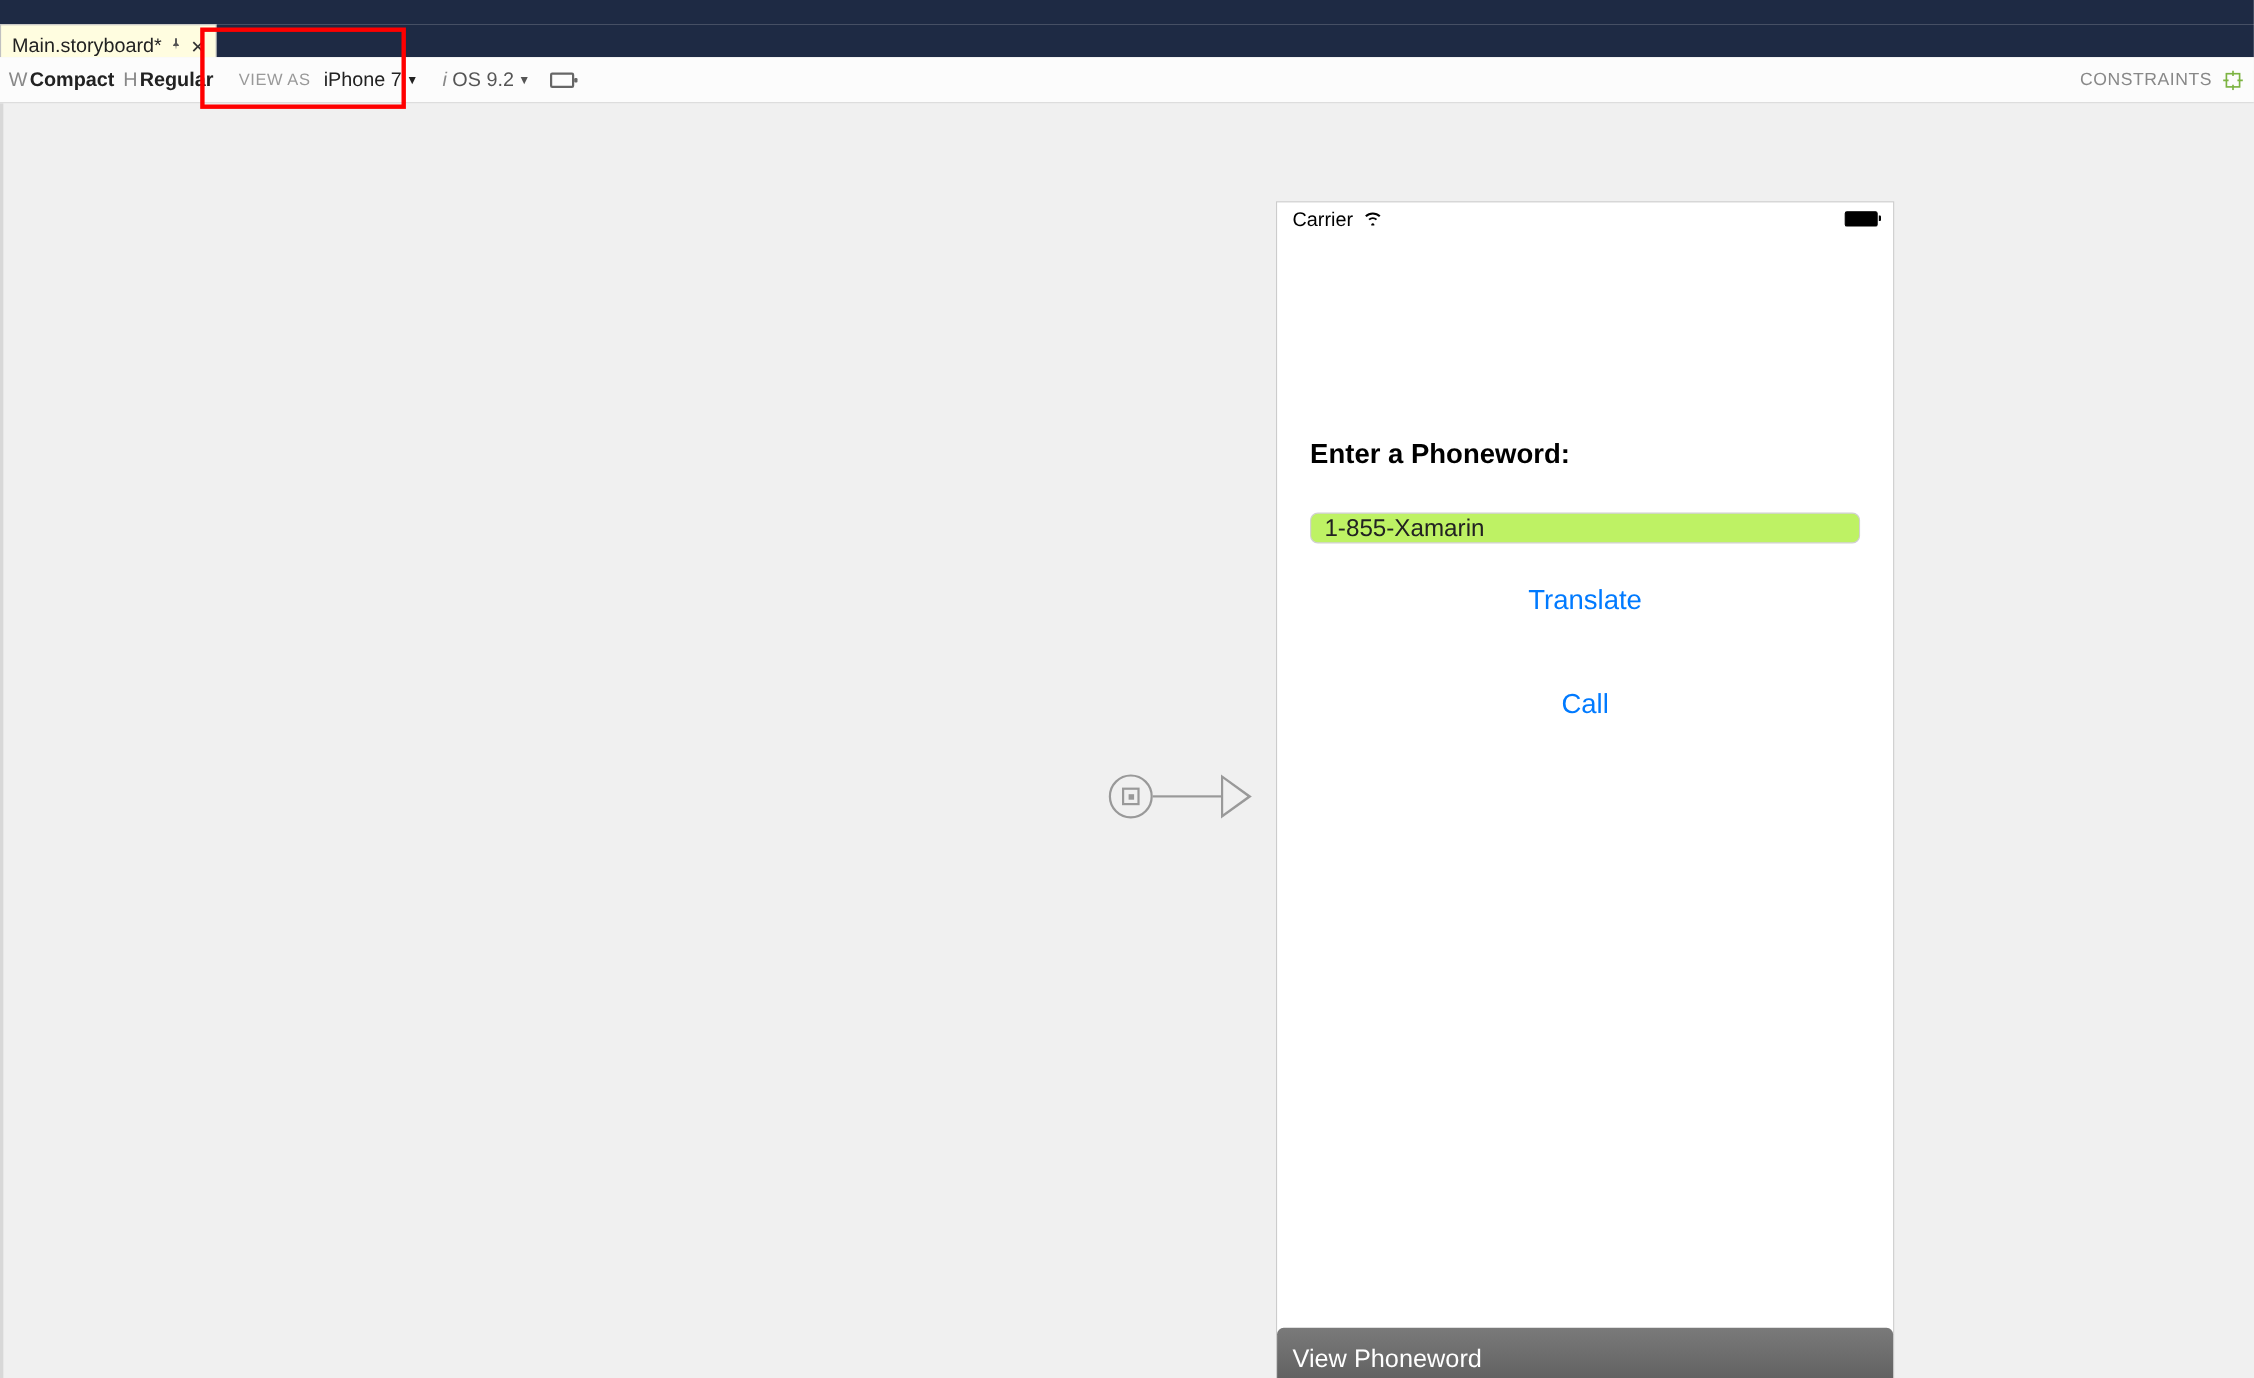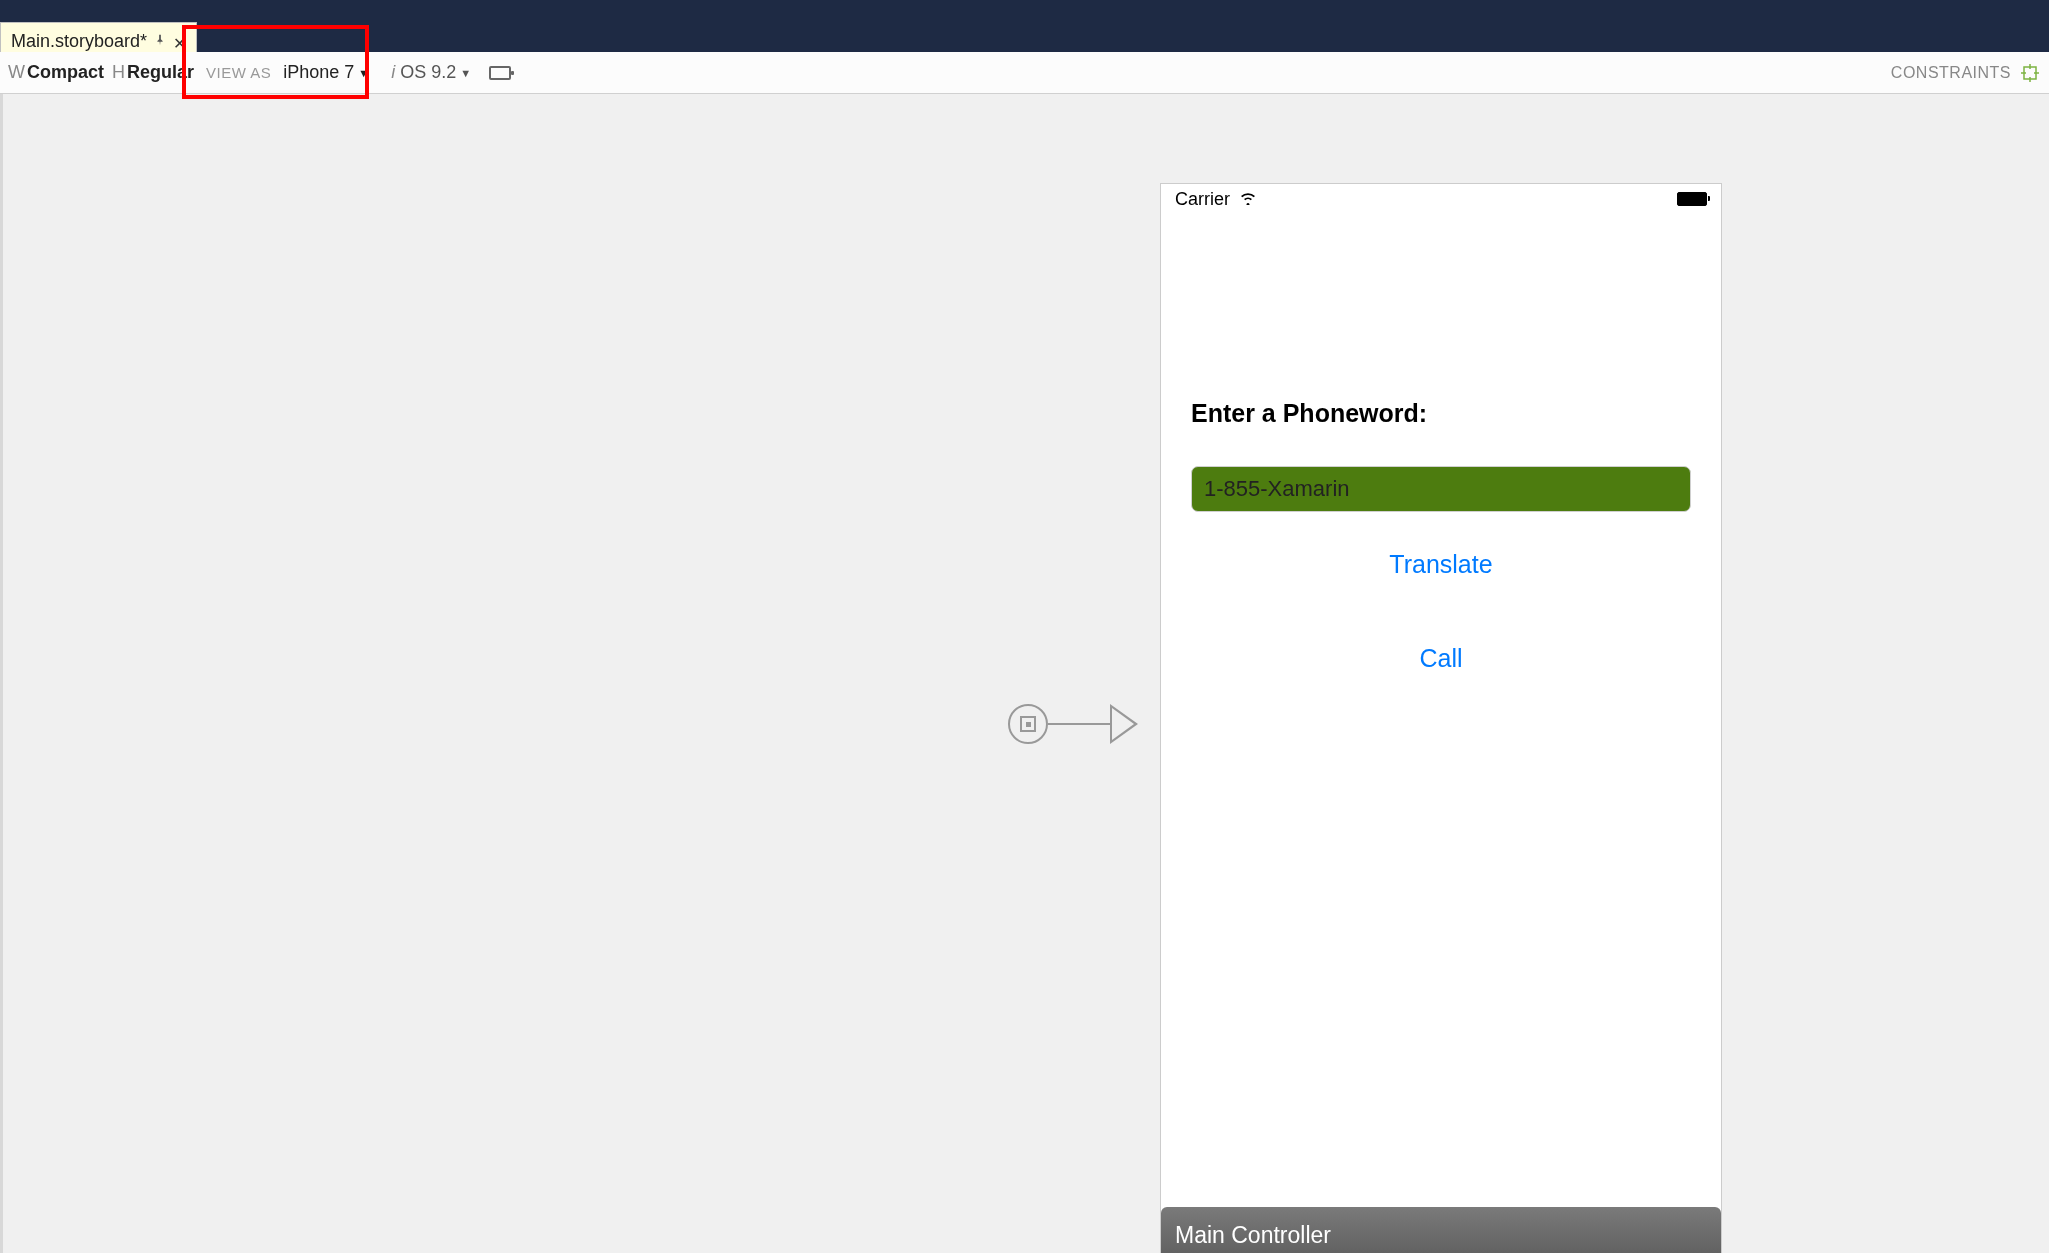--- a/index.html
+++ b/index.html
@@ -89,21 +89,21 @@
       font-weight: 400;
     }
     .size-class .bold {
       color: #222;
       font-weight: 600;
     }
     .view-as-label {
       color: #999;
       font-size: 15px;
       letter-spacing: 0.5px;
-      margin-left: 0;
+      margin-left: 11px;
       margin-right: 8px;
     }
     .device-dropdown {
       color: #222;
       display: flex;
       align-items: center;
       gap: 4px;
       cursor: pointer;
     }
     .device-dropdown .caret {
@@ -266,27 +266,27 @@
       padding: 185px 30px 0 30px;
     }
     .app-label {
       font-size: 25px;
       color: #000;
       margin-bottom: 38px;
       font-weight: bold;
     }
     .app-input {
       width: 100%;
-      height: 46px;
+      height: 28px;
       border: 1px solid #d0d0d0;
       border-radius: 7px;
       padding: 0 12px;
       font-size: 22px;
       color: #222;
-      background: #4d7c0f;
+      background: #bef264;
     }
     .app-button {
       display: block;
       margin: 0 auto;
       background: none;
       border: none;
       color: #007aff;
       font-size: 25px;
       cursor: pointer;
       font-weight: 400;
@@ -390,17 +390,17 @@
     </div>
 
     <div class="app-content">
       <div class="app-label">Enter a Phoneword:</div>
       <input type="text" class="app-input" value="1-855-Xamarin" style="">
       <button class="app-button translate-button">Translate</button>
       <button class="app-button call-button">Call</button>
     </div>
 
     <div class="bottom-bar">
-      <span>Main Controller</span>
+      <span>View Phoneword</span>
     </div>
   </div>
 
 </div>
 
 </body></html>

